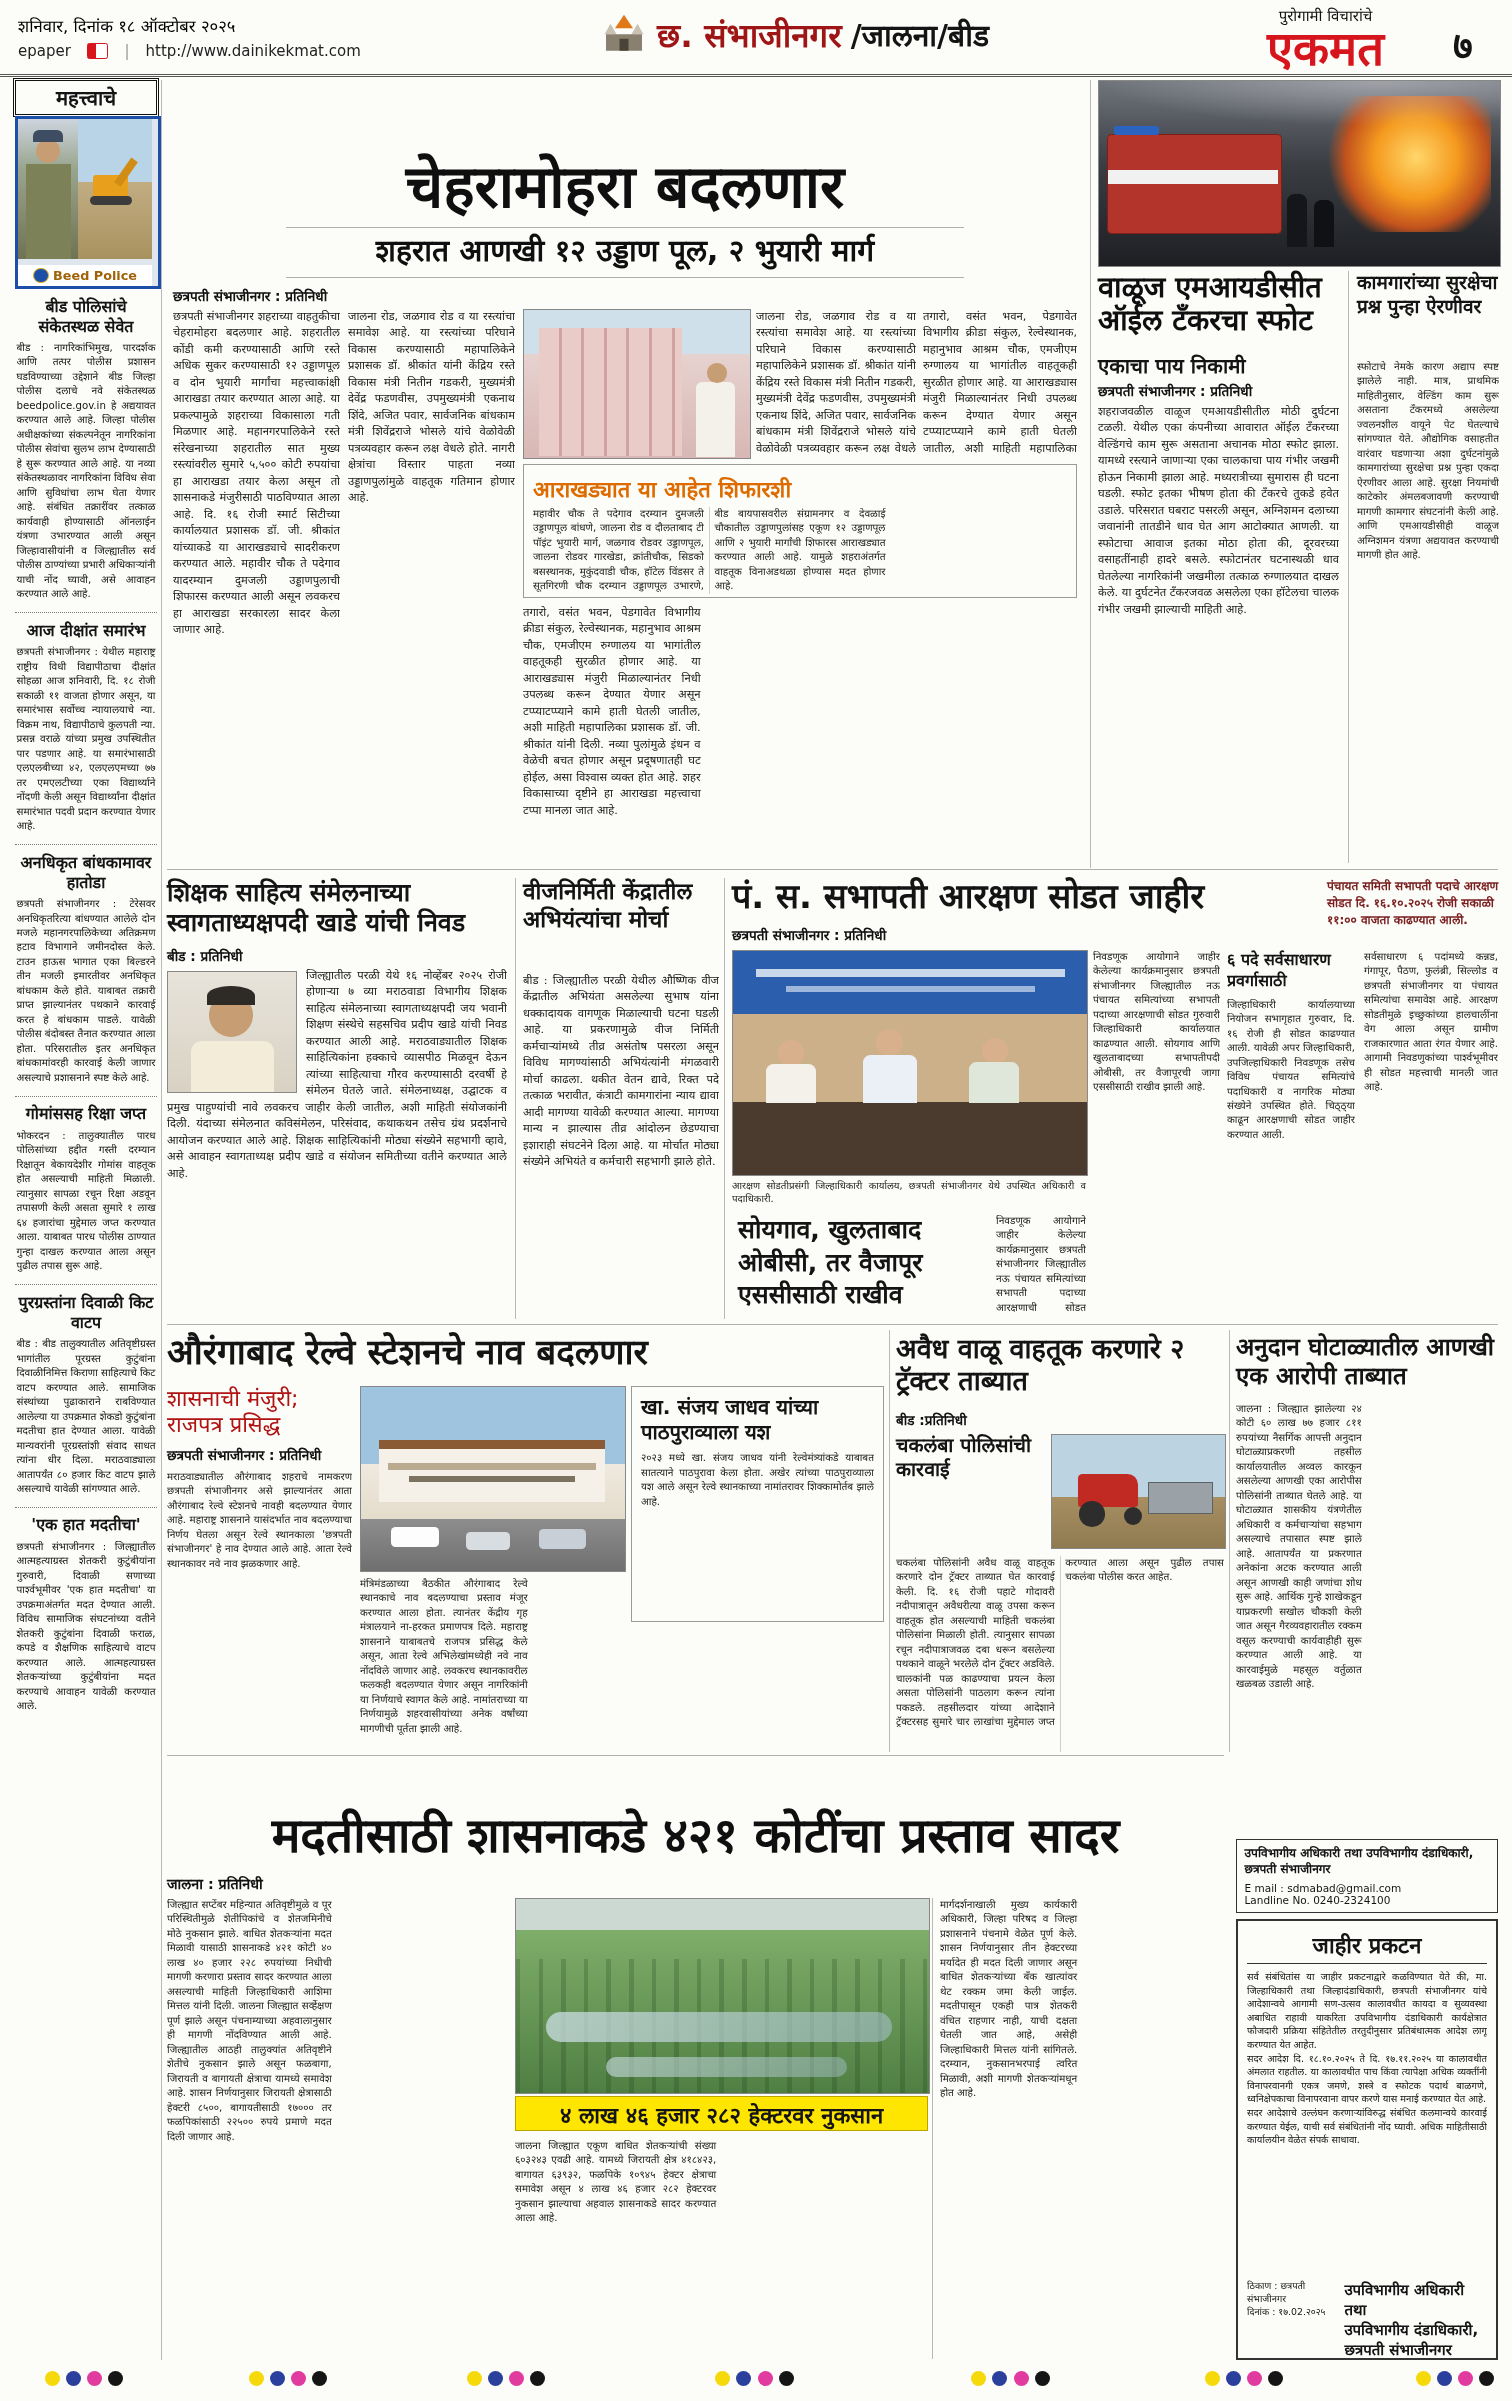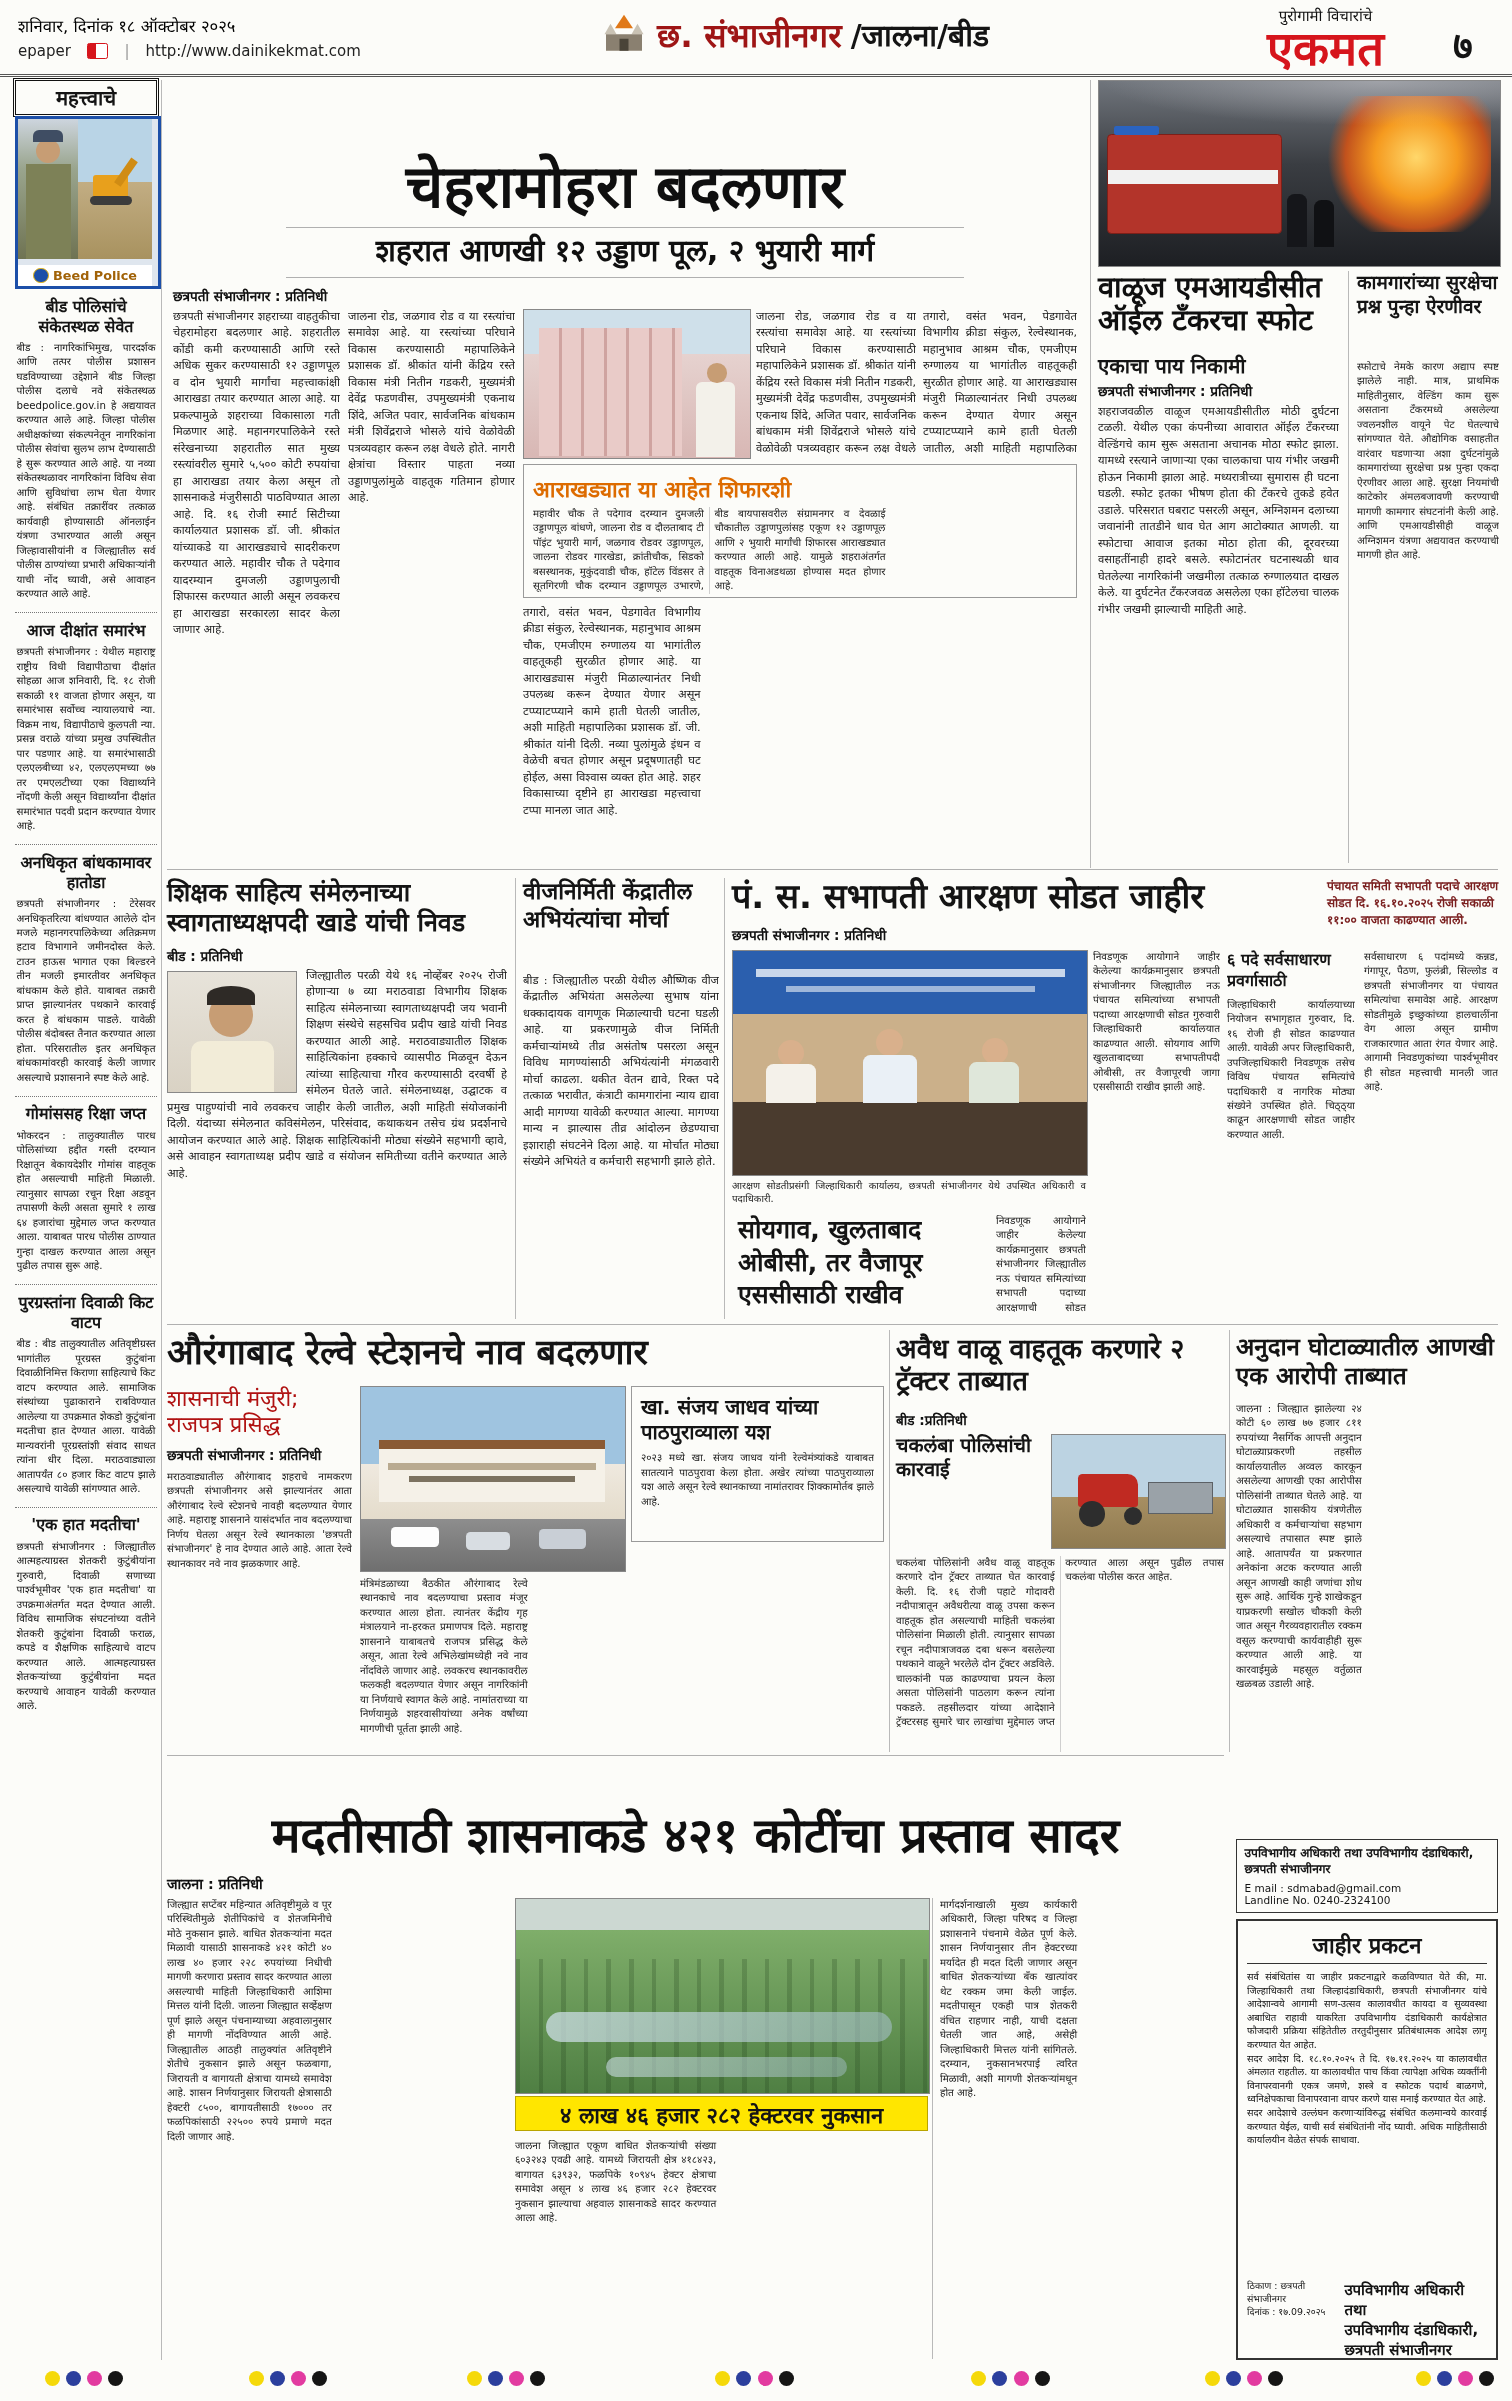--- a/index.html
+++ b/index.html
@@ -209,21 +209,21 @@
   </div>
   <div class="photo" style="left:360px;top:1386px;width:264px;height:184px;background:linear-gradient(180deg,#9fc4e0 0%,#9fc4e0 42%,#efe9df 42%,#e4dccb 72%,#8d8d8d 72%,#6f6f6f 100%);">
     <div class="abs" style="left:18px;top:53px;width:226px;height:53px;background:#f5f1e8;border-top:9px solid #8a5a34;">
       <div class="abs" style="left:9px;top:13.6px;width:208px;height:7.5px;background:#b9aa90;"></div>
       <div class="abs" style="left:30px;top:27px;width:166px;height:6px;background:#7c7260;"></div>
     </div>
     <div class="abs" style="left:30px;top:140px;width:48px;height:19.6px;background:#fdfdfd;border-radius:4.5px;"></div>
     <div class="abs" style="left:105px;top:145px;width:44px;height:18px;background:#d8dde2;border-radius:4.5px;"></div>
     <div class="abs" style="left:178px;top:142px;width:47px;height:19.6px;background:#c9cfd6;border-radius:4.5px;"></div>
   </div>
-  <div class="abs box" style="left:631px;top:1386px;width:253px;height:156px;padding:7.5px 9px;box-sizing:border-box;">
+  <div class="abs box" style="left:631px;top:1386px;width:253px;height:236px;padding:7.5px 9px;box-sizing:border-box;">
     <div style="font-weight:bold;font-size:20.3px;line-height:1.25;margin-bottom:6px;">खा. संजय जाधव यांच्या पाठपुराव्याला यश</div>
     <div class="bt-sm" style="height:113px;overflow:hidden;">२०२३ मध्ये खा. संजय जाधव यांनी रेल्वेमंत्र्यांकडे याबाबत सातत्याने पाठपुरावा केला होता. अखेर त्यांच्या पाठपुराव्याला यश आले असून रेल्वे स्थानकाच्या नामांतरावर शिक्कामोर्तब झाले आहे.</div>
   </div>
   <div class="abs bt-sm c3" style="left:360px;top:1577px;width:524px;height:175px;overflow:hidden;">मंत्रिमंडळाच्या बैठकीत औरंगाबाद रेल्वे स्थानकाचे नाव बदलण्याचा प्रस्ताव मंजूर करण्यात आला होता. त्यानंतर केंद्रीय गृह मंत्रालयाने ना-हरकत प्रमाणपत्र दिले. महाराष्ट्र शासनाने याबाबतचे राजपत्र प्रसिद्ध केले असून, आता रेल्वे अभिलेखांमध्येही नवे नाव नोंदविले जाणार आहे. लवकरच स्थानकावरील फलकही बदलण्यात येणार असून नागरिकांनी या निर्णयाचे स्वागत केले आहे. नामांतराच्या या निर्णयामुळे शहरवासीयांच्या अनेक वर्षांच्या मागणीची पूर्तता झाली आहे.</div>
   <div class="vrule" style="left:889px;top:1330px;height:422px;"></div>
 
   <div class="abs" style="left:896px;top:1333px;width:328px;font-weight:bold;font-size:27px;line-height:1.18;">अवैध वाळू वाहतूक करणारे २ ट्रॅक्टर ताब्यात</div>
   <div class="abs byline" style="left:896px;top:1410px;">बीड :प्रतिनिधी</div>
   <div class="abs" style="left:896px;top:1434px;width:148px;font-weight:bold;font-size:19.6px;line-height:1.25;">चकलंबा पोलिसांची कारवाई</div>
   <div class="photo" style="left:1051px;top:1434px;width:173px;height:113px;background:linear-gradient(180deg,#bcd3e2 0%,#bcd3e2 55%,#a78f62 55%,#8f7a50 100%);">
@@ -245,21 +245,21 @@
   </div>
 
   <div class="abs" style="left:1236px;top:1919px;width:262px;height:441px;border:2.3px double #333;box-sizing:border-box;padding:7.5px 9px;">
     <div style="text-align:center;font-weight:bold;font-size:22px;border-bottom:1.5px solid #333;padding-bottom:4.5px;margin-bottom:6px;">जाहीर प्रकटन</div>
     <div class="prewrap" style="font-size:9.6px;line-height:1.42;text-align:justify;height:301px;overflow:hidden;">सर्व संबंधितांस या जाहीर प्रकटनाद्वारे कळविण्यात येते की, मा. जिल्हाधिकारी तथा जिल्हादंडाधिकारी, छत्रपती संभाजीनगर यांचे आदेशान्वये आगामी सण-उत्सव कालावधीत कायदा व सुव्यवस्था अबाधित राहावी याकरिता उपविभागीय दंडाधिकारी कार्यक्षेत्रात फौजदारी प्रक्रिया संहितेतील तरतुदीनुसार प्रतिबंधात्मक आदेश लागू करण्यात येत आहेत.
 सदर आदेश दि. १८.१०.२०२५ ते दि. १७.११.२०२५ या कालावधीत अंमलात राहतील. या कालावधीत पाच किंवा त्यापेक्षा अधिक व्यक्तींनी विनापरवानगी एकत्र जमणे, शस्त्रे व स्फोटक पदार्थ बाळगणे, ध्वनिक्षेपकाचा विनापरवाना वापर करणे यास मनाई करण्यात येत आहे.
 सदर आदेशाचे उल्लंघन करणाऱ्यांविरुद्ध संबंधित कलमान्वये कारवाई करण्यात येईल, याची सर्व संबंधितांनी नोंद घ्यावी. अधिक माहितीसाठी कार्यालयीन वेळेत संपर्क साधावा.</div>
     <div style="display:flex;justify-content:space-between;margin-top:7.5px;">
       <div style="font-size:9.4px;">
         <div>ठिकाण : छत्रपती संभाजीनगर</div>
-        <div>दिनांक : १७.09.२०२५</div>
+        <div>दिनांक : १७.02.२०२५</div>
       </div>
       <div class="prewrap" style="font-size:15px;font-weight:bold;text-align:left;">उपविभागीय अधिकारी तथा
 उपविभागीय दंडाधिकारी,
 छत्रपती संभाजीनगर</div>
     </div>
   </div>
 
   <div class="abs headline-xl" style="left:167px;top:1810px;width:1057px;font-size:48px;">मदतीसाठी शासनाकडे ४२१ कोटींचा प्रस्ताव सादर</div>
   <div class="abs byline" style="left:167px;top:1874px;font-size:14.3px;">जालना : प्रतिनिधी</div>
 

